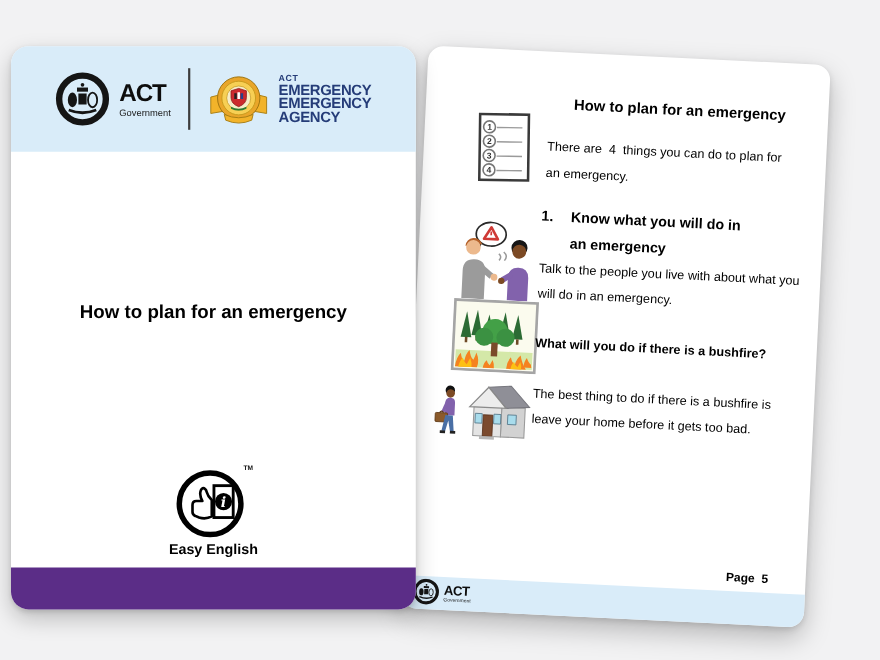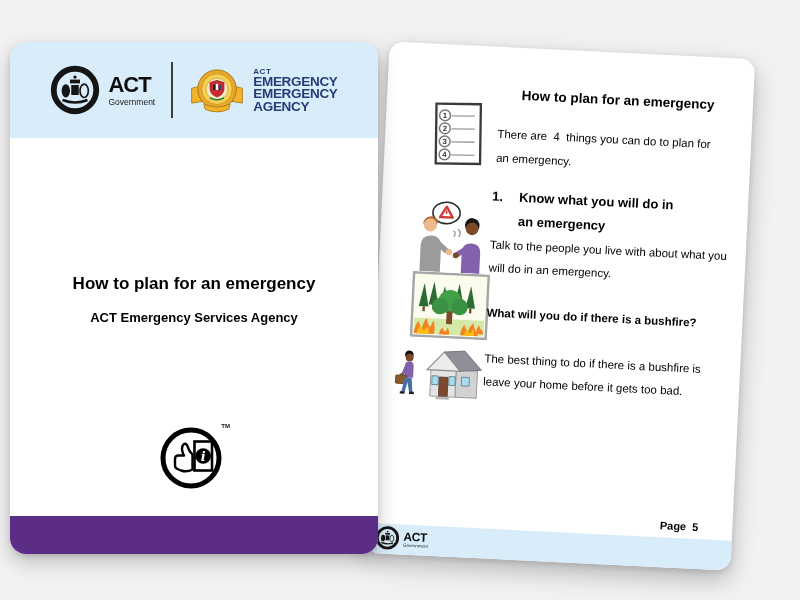--- a/index.html
+++ b/index.html
@@ -107,32 +107,32 @@
       <div class="esa-text">
         <div class="esa-act">ACT</div>
         <div class="esa-line">EMERGENCY</div>
         <div class="esa-line">EMERGENCY</div>
         <div class="esa-line">AGENCY</div>
       </div>
     </div>
   </div>
 
   <h1 class="cover-title">How to plan for an emergency</h1>
-  <h2 class="cover-subtitle">ACT Emergency Services Agency</h2>
 
   <div class="ee-logo">
     <svg width="70" height="66" viewBox="0 0 70 66">
       <circle cx="33" cy="34" r="28" fill="#ffffff" stroke="#000000" stroke-width="5"></circle>
       <path d="M17 35 q0 -3.5 3.5 -3.5 h5.5 q-3 -5.5 -1.5 -9.5 q1.5 -3.5 4 -1.5 q1 0.8 1.5 3 q0.8 3.5 4.5 7 v15 q-5.5 3 -11.5 1 l-3.5 -1.5 q-2.5 -1 -2.5 -3.5 Z" fill="#ffffff" stroke="#000000" stroke-width="2.4" stroke-linejoin="round"></path>
       <rect x="36.5" y="17.5" width="17.5" height="29" fill="#ffffff" stroke="#000000" stroke-width="2.6"></rect>
       <circle cx="45.2" cy="32" r="7.8" fill="#000000"></circle>
       <text x="45.2" y="36.5" text-anchor="middle" font-size="13" font-family="DejaVu Serif, serif" font-weight="bold" font-style="italic" fill="#ffffff">i</text>
     </svg>
     <span class="ee-tm">TM</span>
   </div>
+  <div class="ee-label">Easy English</div>
 
   <div class="cover-footer"></div>
 </div>
 
 <div class="page content">
 
   <h3 class="rp-title">How to plan for an emergency</h3>
 
   <svg class="icon-checklist" viewBox="0 0 56 70">
     <g transform="rotate(-2 28 35)">

